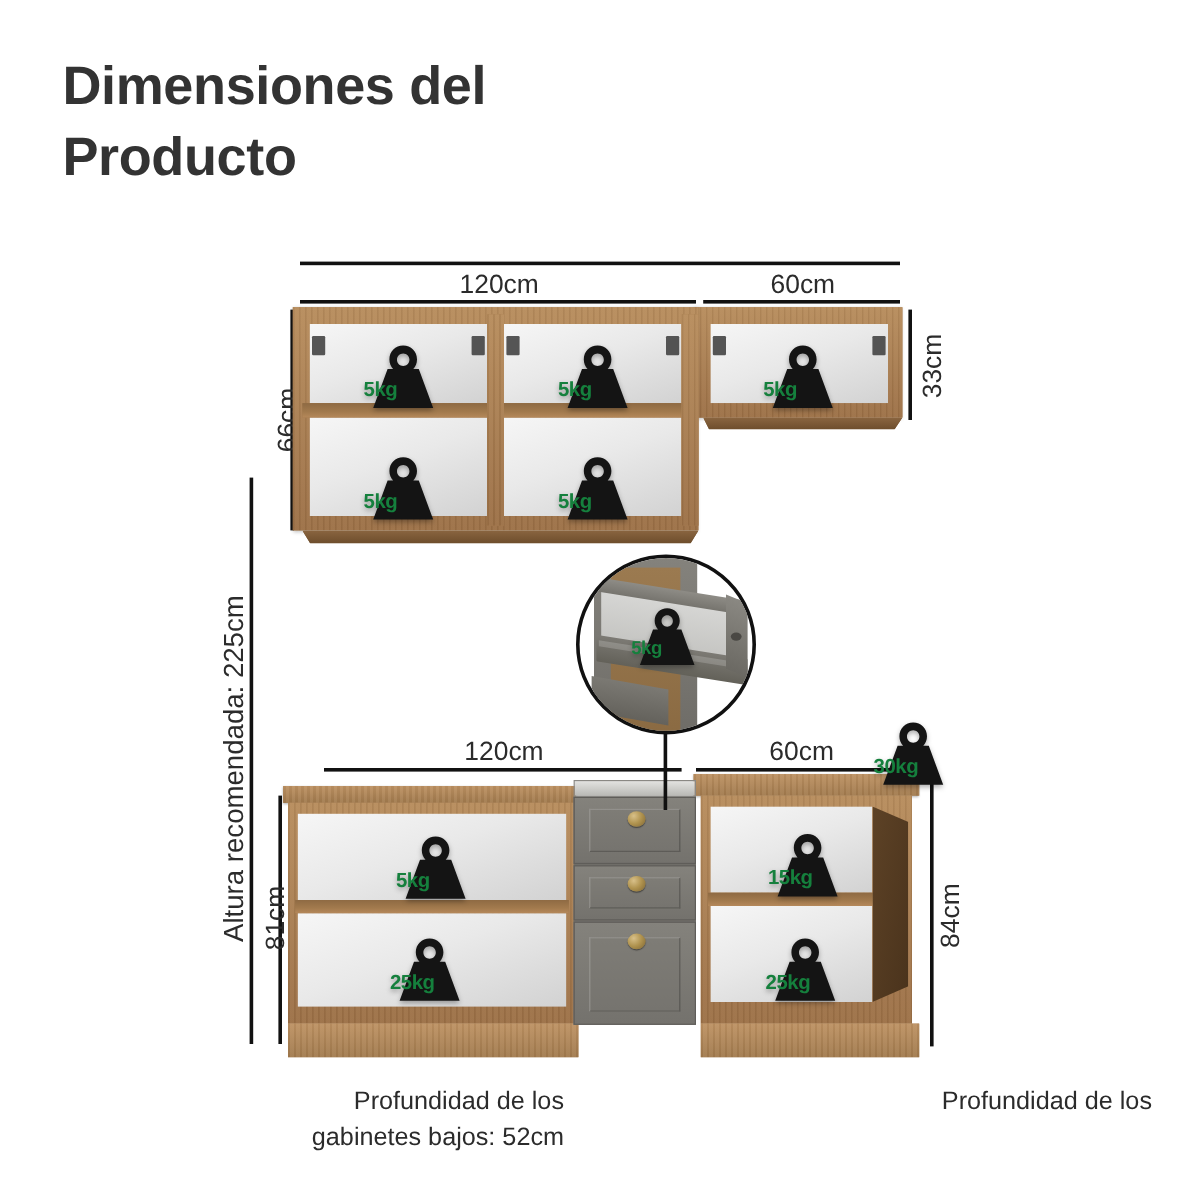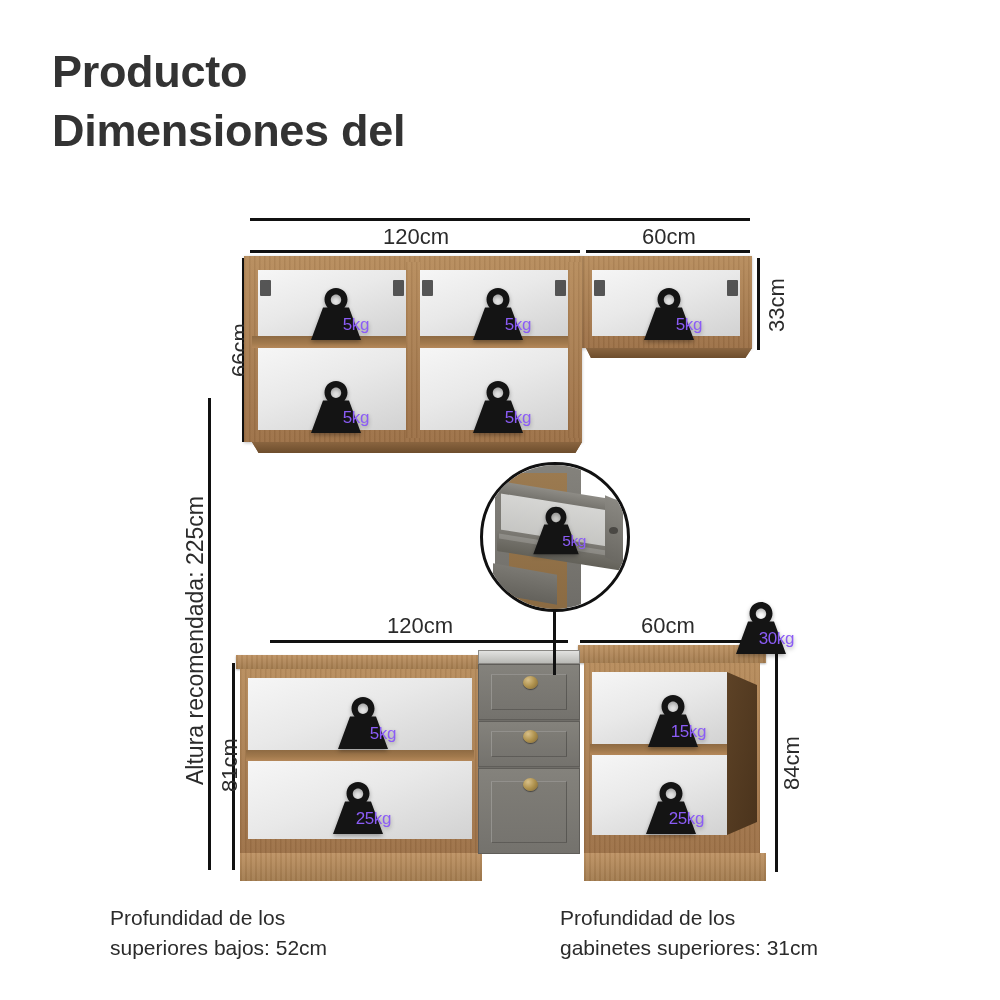--- a/index.html
+++ b/index.html
@@ -65,24 +65,24 @@
     position: absolute;
     width: 66px; height: 56px;
     z-index: 40;
     filter: drop-shadow(0 2px 2px rgba(0,0,0,0.32));
   }
   .weight svg { display: block; width: 100%; height: 100%; }
   .weight .wlabel {
     position: absolute;
     left: 0; right: 0;
     bottom: 7px;
-    text-align: right;
+    text-align: left;
     font-size: 17px;
-    font-weight: normal;
-    color: #8b5cf6;
+    font-weight: bold;
+    color: #15803d;
     letter-spacing: -0.4px;
     pointer-events: none;
   }
   .weight.w-sm { width: 60px; height: 51px; }
   .weight.w-sm .wlabel { font-size: 15.5px; bottom: 6px; }
   .wood-face {
     background-color: #a87e50;
     background-image:
       repeating-linear-gradient(90deg, rgba(0,0,0,0.05) 0px, rgba(0,0,0,0.05) 1px, rgba(255,255,255,0.04) 2px, rgba(255,255,255,0.04) 5px),
       linear-gradient(180deg, #b78c5c 0%, #9c7046 100%);
@@ -165,31 +165,31 @@
     border-bottom-color: rgba(0,0,0,0.25);
     background-image: linear-gradient(180deg, #7e7c76 0%, #76746f 100%);
   }
 
   
   .caption {
     position: absolute;
     font-size: 21px;
     line-height: 1.42;
     color: #2b2b2b;
-    text-align: left;
+    text-align: right;
   }
 </style>
 </head>
 <body>
 
 <div id="stage">
 
   <div class="title">
+    <div>Dimensiones del</div>
     <div>Producto</div>
-    <div>Dimensiones del</div>
   </div>
 
   <div class="dim-line-v" style="left:208px; top:398px; height:472px;"></div>
   <div class="dim-label-v big" style="left:-5px; top:627px; width:400px;">Altura recomendada: 225cm</div>
 
   <div class="dim-line-h" style="left:250px; top:218px; width:500px;"></div>
 
   <div class="dim-label-h" style="left:250px; top:224px; width:332px;">120cm</div>
   <div class="dim-line-h" style="left:250px; top:250px; width:330px;"></div>
 
@@ -407,20 +407,19 @@
   </div>
   <div class="weight" style="left:638px; top:780px;">
     <svg viewBox="0 0 66 56">
       <path d="M33 2 C26.5 2 21.5 7 21.5 13.5 C21.5 16.6 22.7 19.4 24.6 21.5 L20 21.5 L8 54 L58 54 L46 21.5 L41.4 21.5 C43.3 19.4 44.5 16.6 44.5 13.5 C44.5 7 39.5 2 33 2 Z M33 8.5 C35.9 8.5 38.2 10.8 38.2 13.7 C38.2 16.6 35.9 18.9 33 18.9 C30.1 18.9 27.8 16.6 27.8 13.7 C27.8 10.8 30.1 8.5 33 8.5 Z" fill="#141414"></path>
     </svg>
     <div class="wlabel">25kg</div>
   </div>
 
   <div class="caption" style="left:110px; top:903px; width:360px;">
     <div>Profundidad de los</div>
-    <div>superiores bajos: 52cm</div>
+    <div>gabinetes bajos: 52cm</div>
   </div>
   <div class="caption" style="left:560px; top:903px; width:400px;">
     <div>Profundidad de los</div>
-    <div>gabinetes superiores: 31cm</div>
   </div>
 
 </div>
 
 </body></html>

